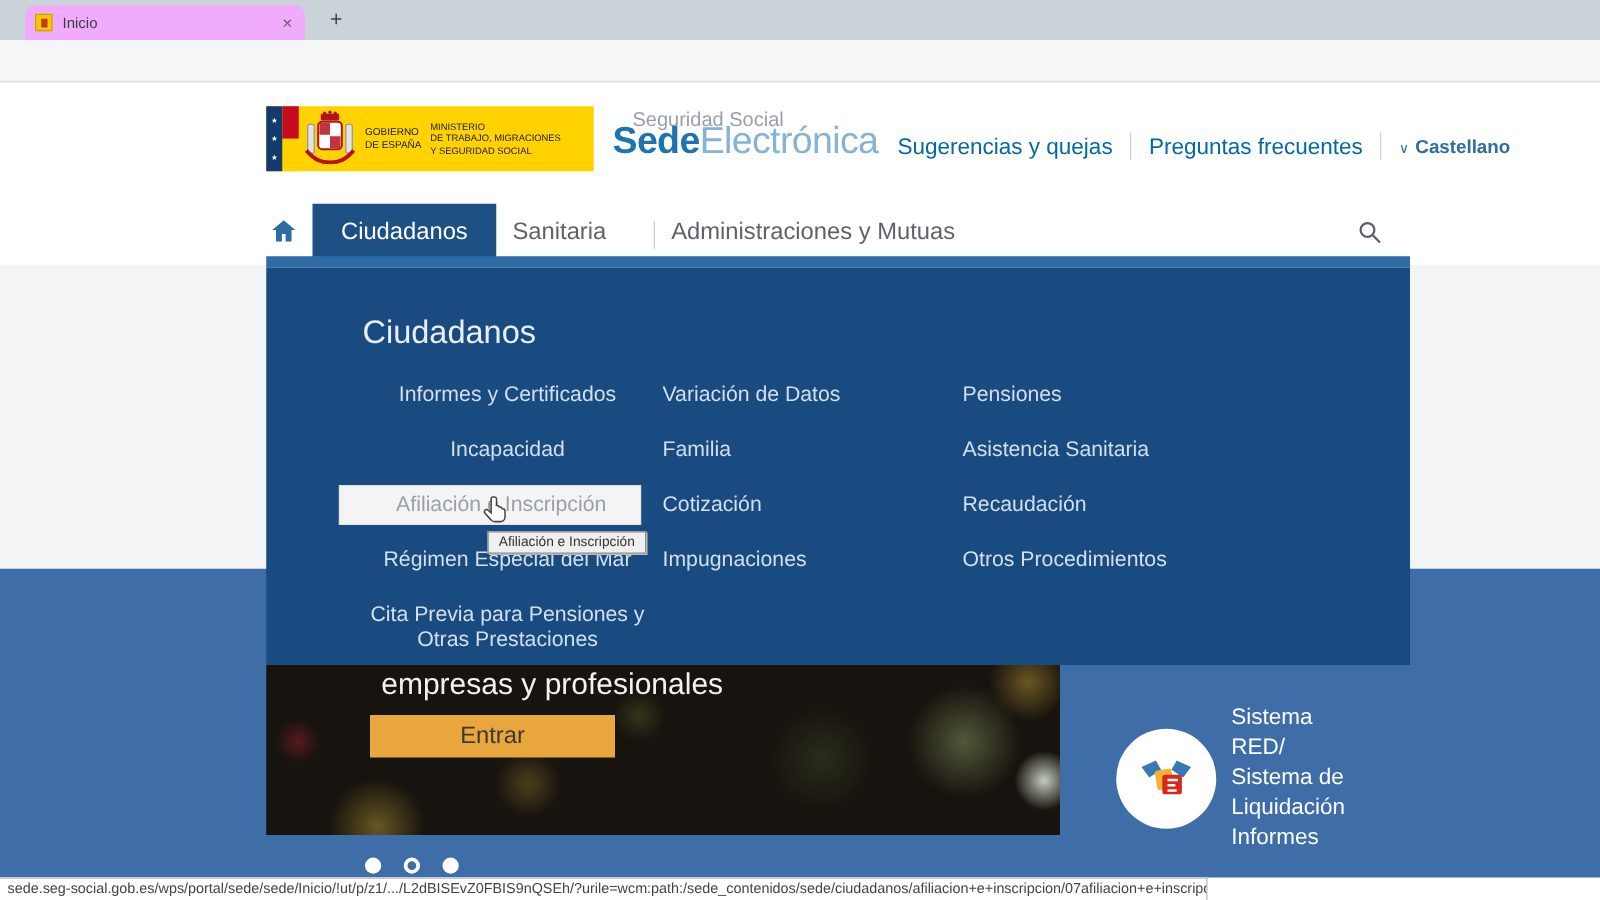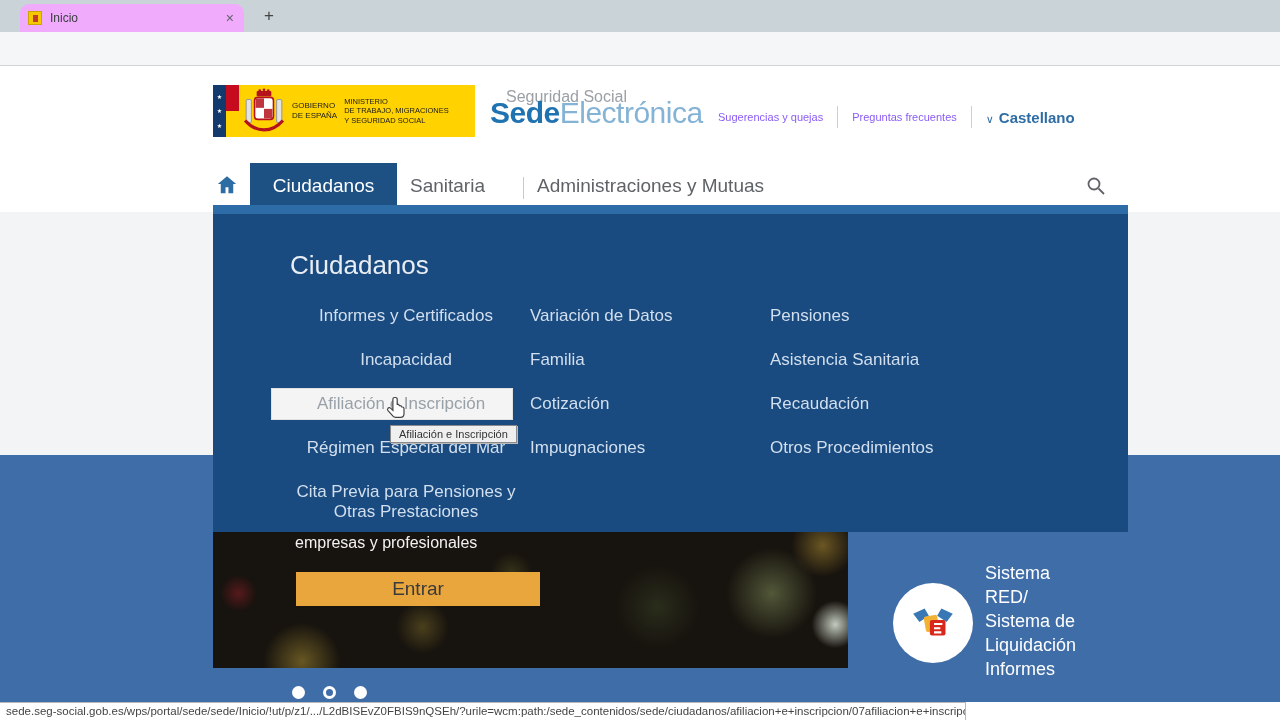--- a/index.html
+++ b/index.html
@@ -39,21 +39,21 @@
               display:flex; flex-direction:column; align-items:center; justify-content:space-around; padding:4px 0; }
   #flag-strip { width:13px; height:52px; display:flex; flex-direction:column; }
   #flag-strip .r { flex:1; background:#c60b1e; } #flag-strip .y { flex:1; background:#ffd200; }
   #emblem { width:42px; height:48px; margin-left:4px; flex:0 0 auto; }
   .gov-text { font-size:8px; font-weight:normal; color:#1a1a1a; white-space:pre-line; line-height:1.25; margin-left:7px; }
   #brand-small { left:506px; top:88px; font-size:16px; color:#9aa0a6; }
   #brand { left:490px; top:96px; font-size:30px; letter-spacing:-0.5px; }
   #brand .b { color:#1e73b0; font-weight:bold; }
   #brand .l { color:#84b3d5; font-weight:300; }
   #header-links { left:718px; top:106px; display:flex; align-items:center; gap:14px; }
-  .hlink { font-size:11px; color:#8b5cf6; white-space:nowrap; }
+  .hlink { font-size:18px; color:#0369a1; white-space:nowrap; }
   .vdiv { width:1px; height:22px; background:#cfcfcf; }
   #lang { font-size:15px; color:#2e6da4; font-weight:bold; white-space:nowrap; }
   #lang .chev { font-size:11px; font-weight:normal; margin-right:5px; }
 
   
   #home-icon { left:216px; top:174px; width:22px; height:22px; }
   #nav-ciudadanos { left:250px; top:163px; width:147px; height:46px; background:#1d5183;
                     color:#fff; font-size:19px; display:flex; align-items:center; justify-content:center; }
   #nav-empresas { left:410px; top:175px; font-size:19px; color:#5f6368; }
   #nav-div { left:523px; top:177px; width:1px; height:22px; background:#c9c9c9; }
@@ -80,22 +80,22 @@
     background:
       radial-gradient(circle 26px at 4% 45%, rgba(140,30,40,.55), transparent 70%),
       radial-gradient(circle 55px at 14% 95%, rgba(200,170,60,.45), transparent 70%),
       radial-gradient(circle 38px at 33% 70%, rgba(150,130,50,.40), transparent 70%),
       radial-gradient(circle 30px at 47% 30%, rgba(90,90,40,.45), transparent 70%),
       radial-gradient(circle 60px at 70% 55%, rgba(60,70,40,.50), transparent 70%),
       radial-gradient(circle 70px at 88% 45%, rgba(170,190,120,.40), transparent 65%),
       radial-gradient(circle 34px at 98% 68%, rgba(225,235,220,.85), transparent 70%),
       radial-gradient(circle 45px at 96% 10%, rgba(210,170,60,.45), transparent 70%),
       #17130e; }
-  #banner-caption { position:absolute; left:82px; top:2px; font-size:16px; color:#f2f2f2; }
-  #banner-btn { position:absolute; left:83px; top:40px; width:244px; height:34px; background:#e9a63c;
+  #banner-caption { position:absolute; left:92px; top:2px; font-size:24px; color:#f2f2f2; }
+  #banner-btn { position:absolute; left:83px; top:40px; width:196px; height:34px; background:#e9a63c;
                 color:#3a3a3a; font-size:19px; display:flex; align-items:center; justify-content:center;
                 border:none; cursor:pointer; font-family:inherit; }
 
   
   #red-circle { left:893px; top:583px; width:80px; height:80px; background:#fff; border-radius:50%;
                 display:flex; align-items:center; justify-content:center; }
   #red-text { left:985px; top:561px; font-size:18px; line-height:24px; color:#fff; }
 
   
   #dots { left:292px; top:686px; display:flex; gap:18px; }

